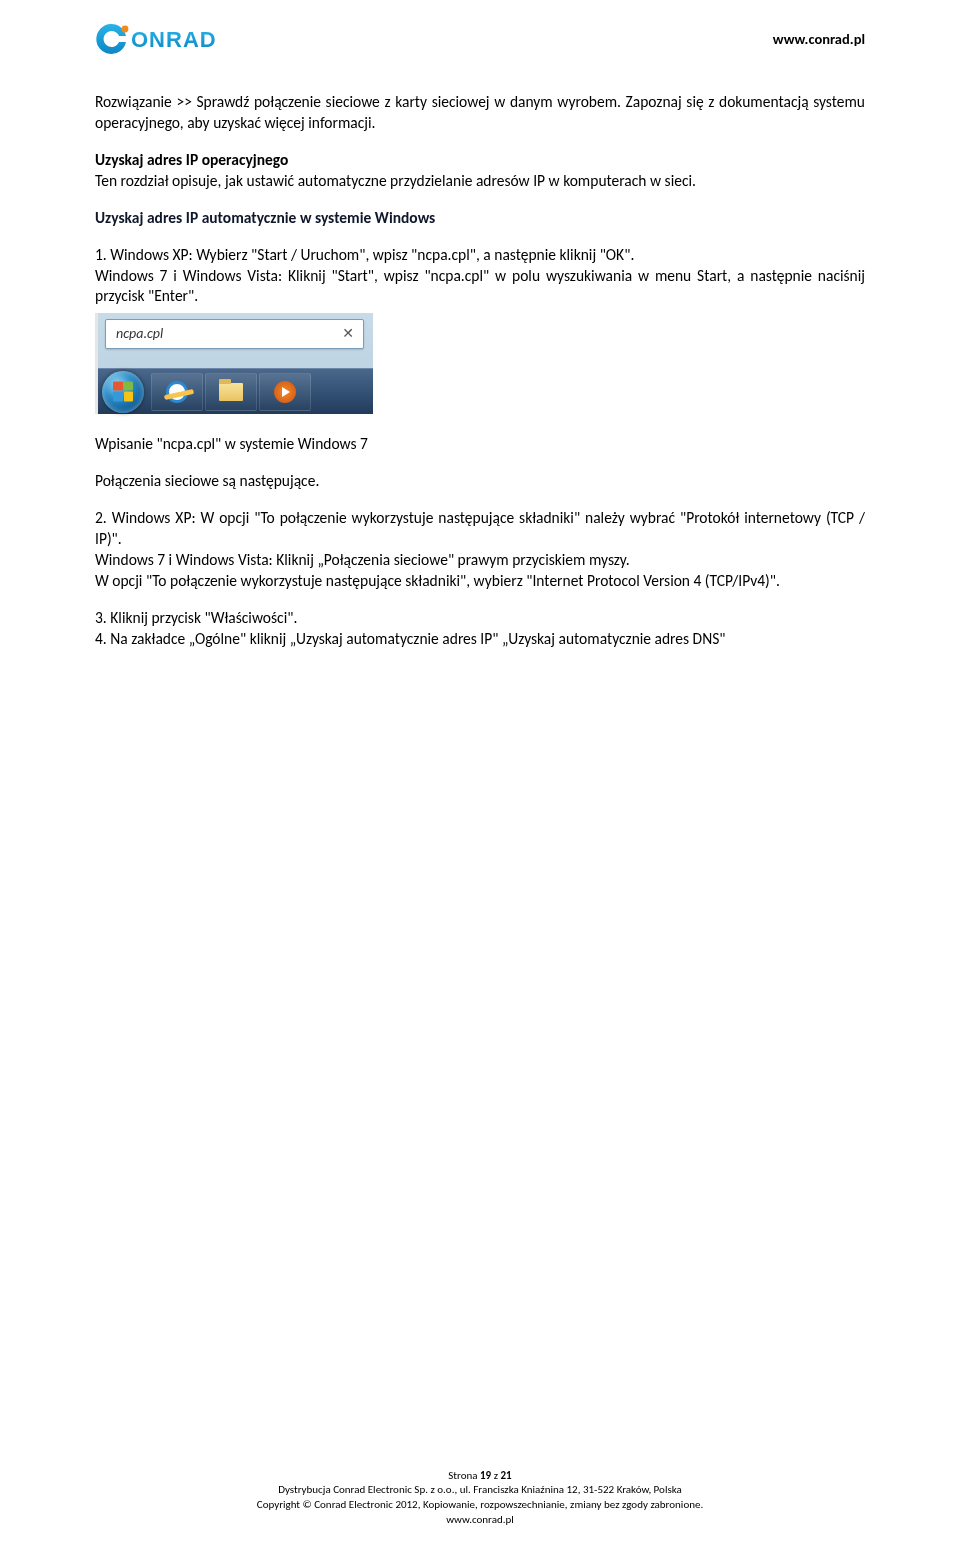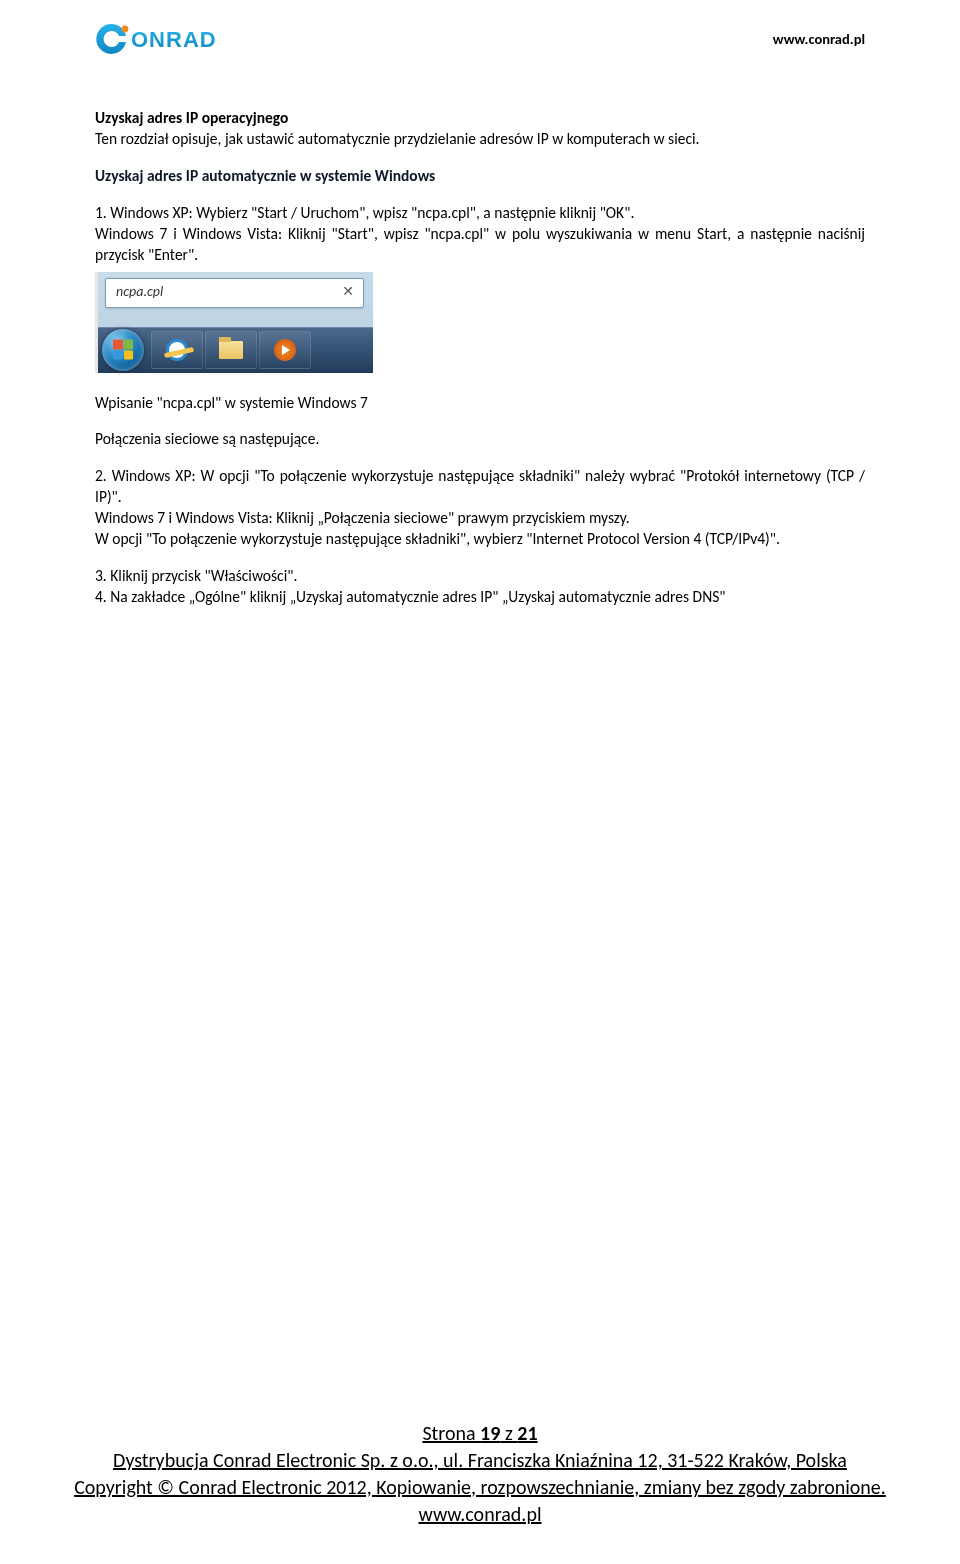--- a/index.html
+++ b/index.html
@@ -137,23 +137,22 @@
     border-top:5px solid transparent;
     border-bottom:5px solid transparent;
     margin-left:2px;
   }
 
   .footer {
     position: absolute;
     bottom: 36px;
     left: 0; right: 0;
     text-align: center;
-    font-size: 20px;
+    font-size: 11px;
     line-height: 1.35;
-    text-decoration: underline;
   }
 </style>
 </head>
 <body>
 
 <div class="page">
   <div class="header-row">
     <div class="logo">
       <svg width="160" height="36" viewBox="0 0 160 36">
         <defs>
@@ -165,23 +164,24 @@
         <path d="M16 2 A15 15 0 1 0 31 20 L24 20 A8 8 0 1 1 24 14 L31 14 A15 15 0 0 0 16 2 Z" fill="url(#g1)"></path>
         <circle cx="30" cy="7" r="3.4" fill="#f08a1d"></circle>
         <text x="36" y="25" font-family="Arial Black, Arial, sans-serif" font-weight="900" font-size="22" fill="url(#g1)" letter-spacing="1">ONRAD</text>
       </svg>
     </div>
     <div class="url-top">www.conrad.pl</div>
   </div>
 
   <div class="content">
     <div class="para-gap"></div>
+    <p class="justify">Rozwiązanie &gt;&gt; Sprawdź połączenie sieciowe z karty sieciowej w danym wyrobem. Zapoznaj się z dokumentacją systemu operacyjnego, aby uzyskać więcej informacji.</p>
     <div class="para-gap"></div>
     <p class="bold">Uzyskaj adres IP operacyjnego</p>
-    <p>Ten rozdział opisuje, jak ustawić automatycznie przydzielanie adresów IP w komputerach w sieci.</p>
+    <p>Ten rozdział opisuje, jak ustawić automatyczne przydzielanie adresów IP w komputerach w sieci.</p>
     <div class="para-gap"></div>
     <p class="blue">Uzyskaj adres IP automatycznie w systemie Windows</p>
     <div class="para-gap"></div>
     <p>1. Windows XP: Wybierz "Start / Uruchom", wpisz "ncpa.cpl", a następnie kliknij "OK".</p>
     <p class="justify">Windows 7 i Windows Vista: Kliknij "Start", wpisz "ncpa.cpl" w polu wyszukiwania w menu Start, a następnie naciśnij przycisk "Enter".</p>
 
     <div class="win7-shot">
       <div class="win7-searchbox">
         <span class="txt">ncpa.cpl</span>
         <span class="x">✕</span>

